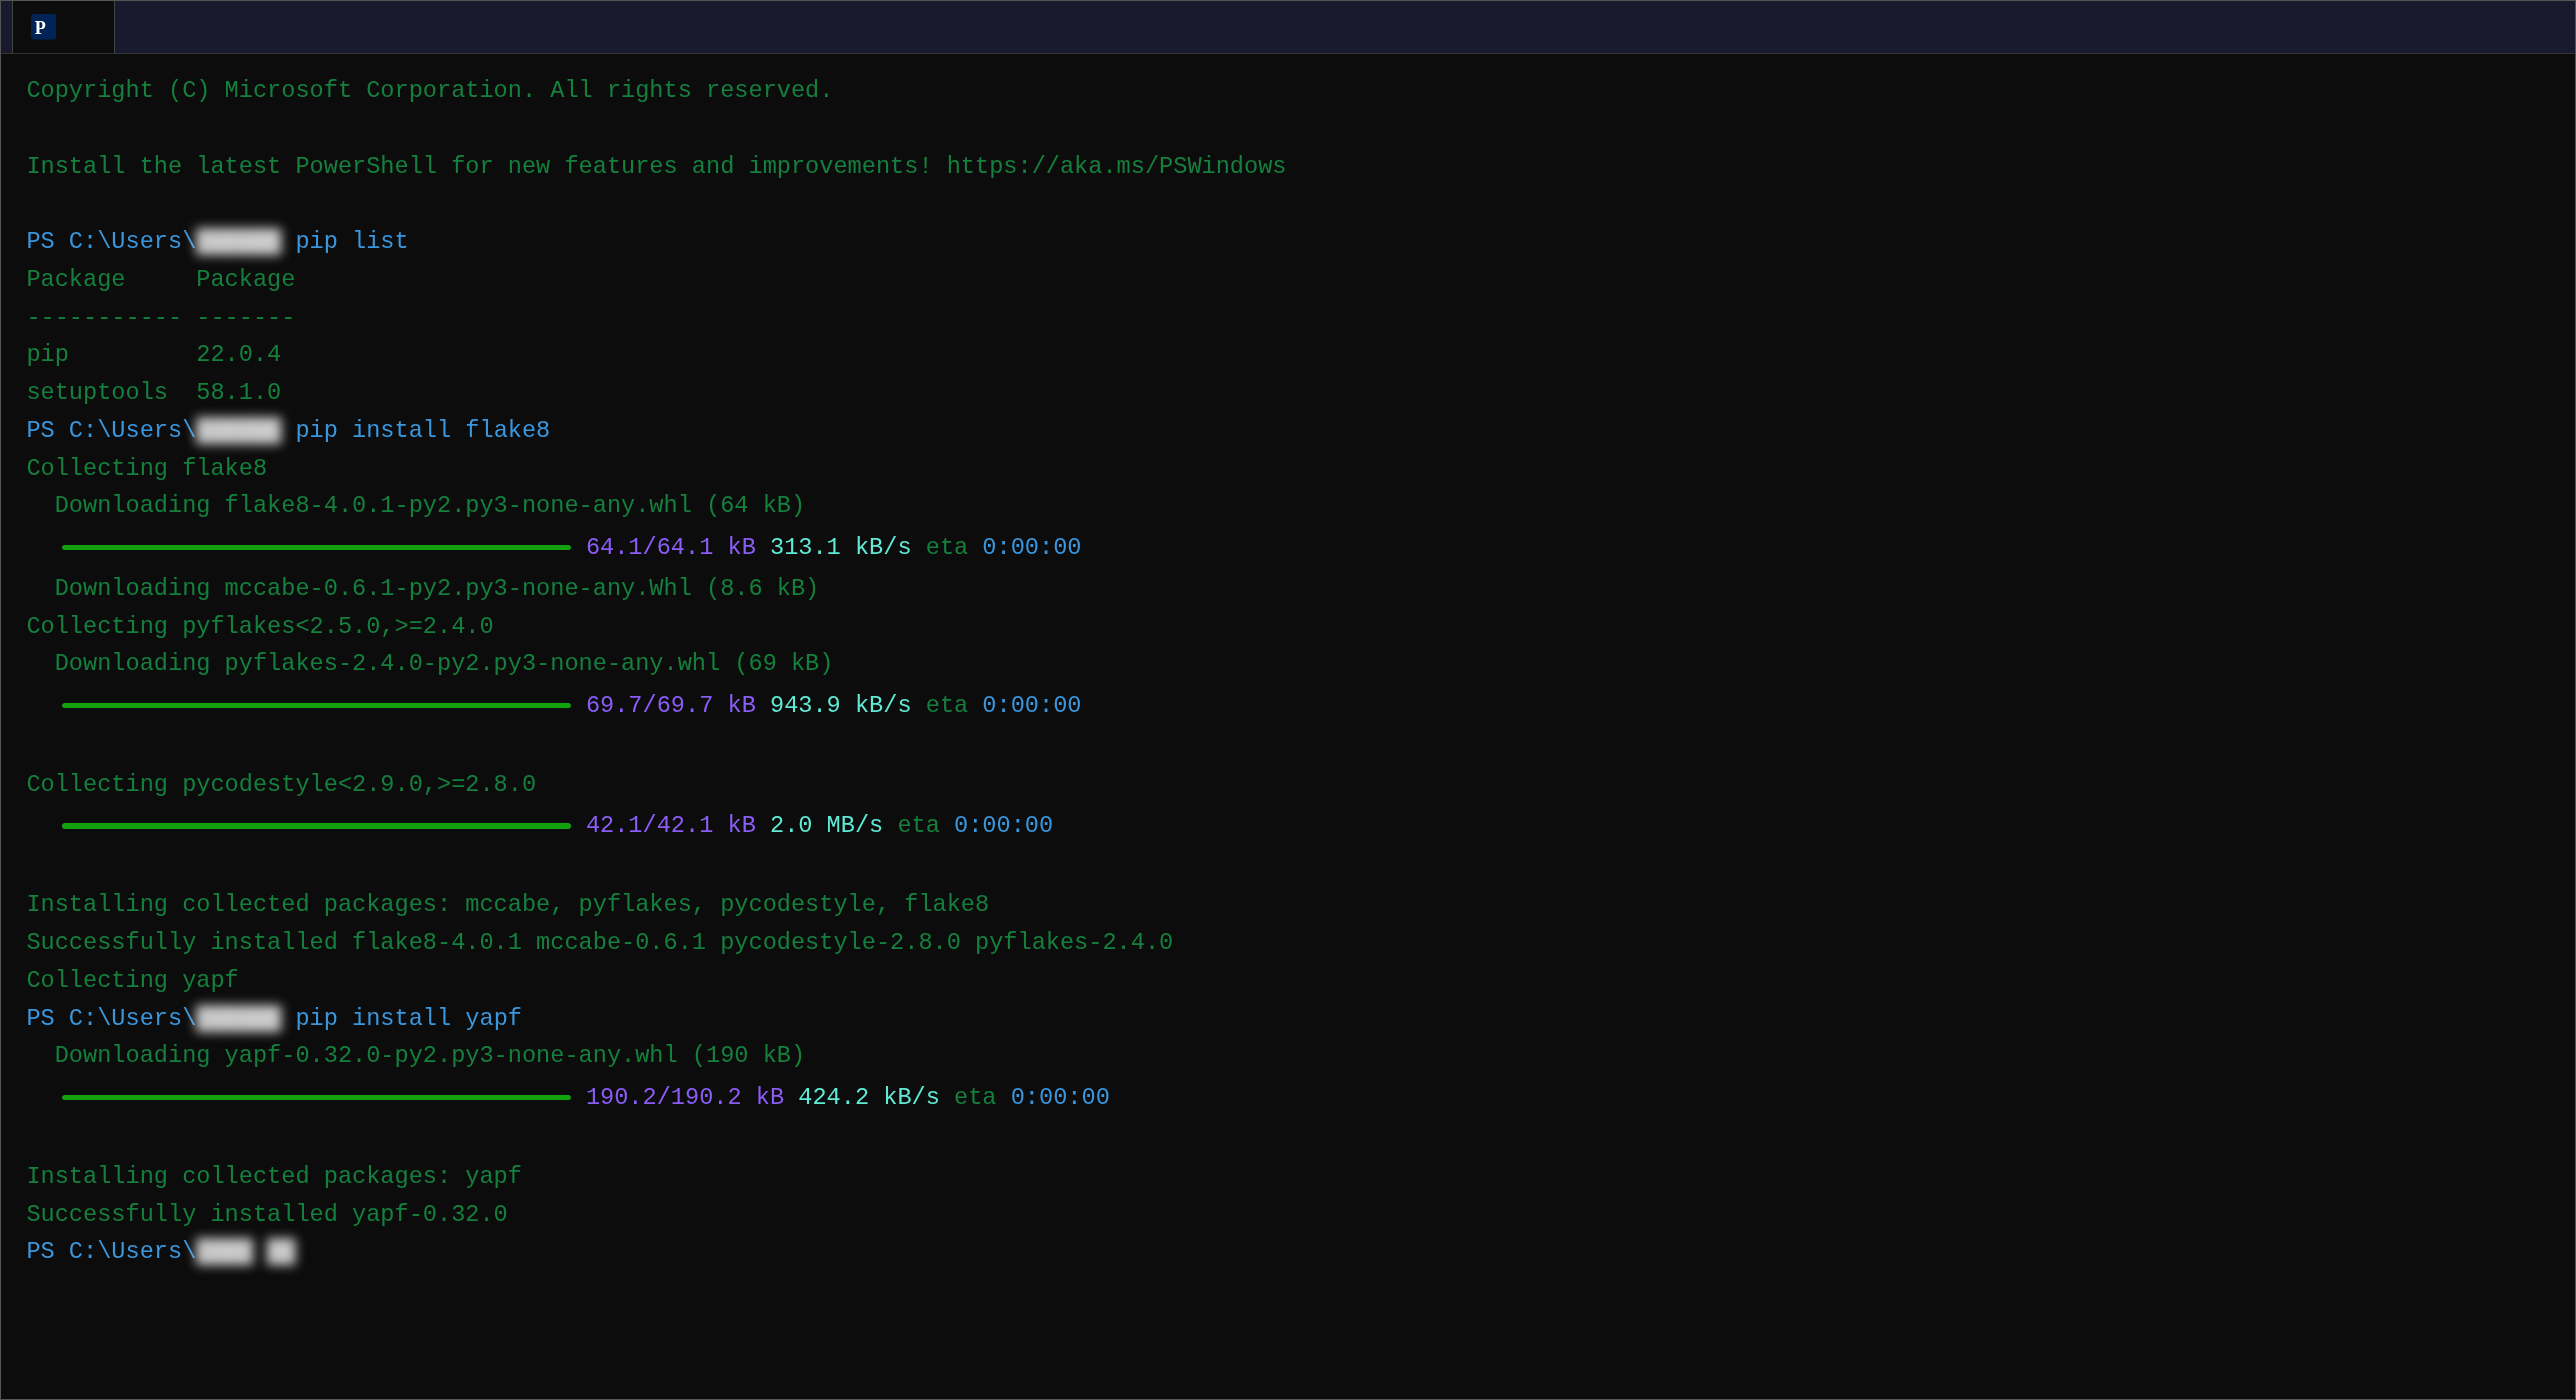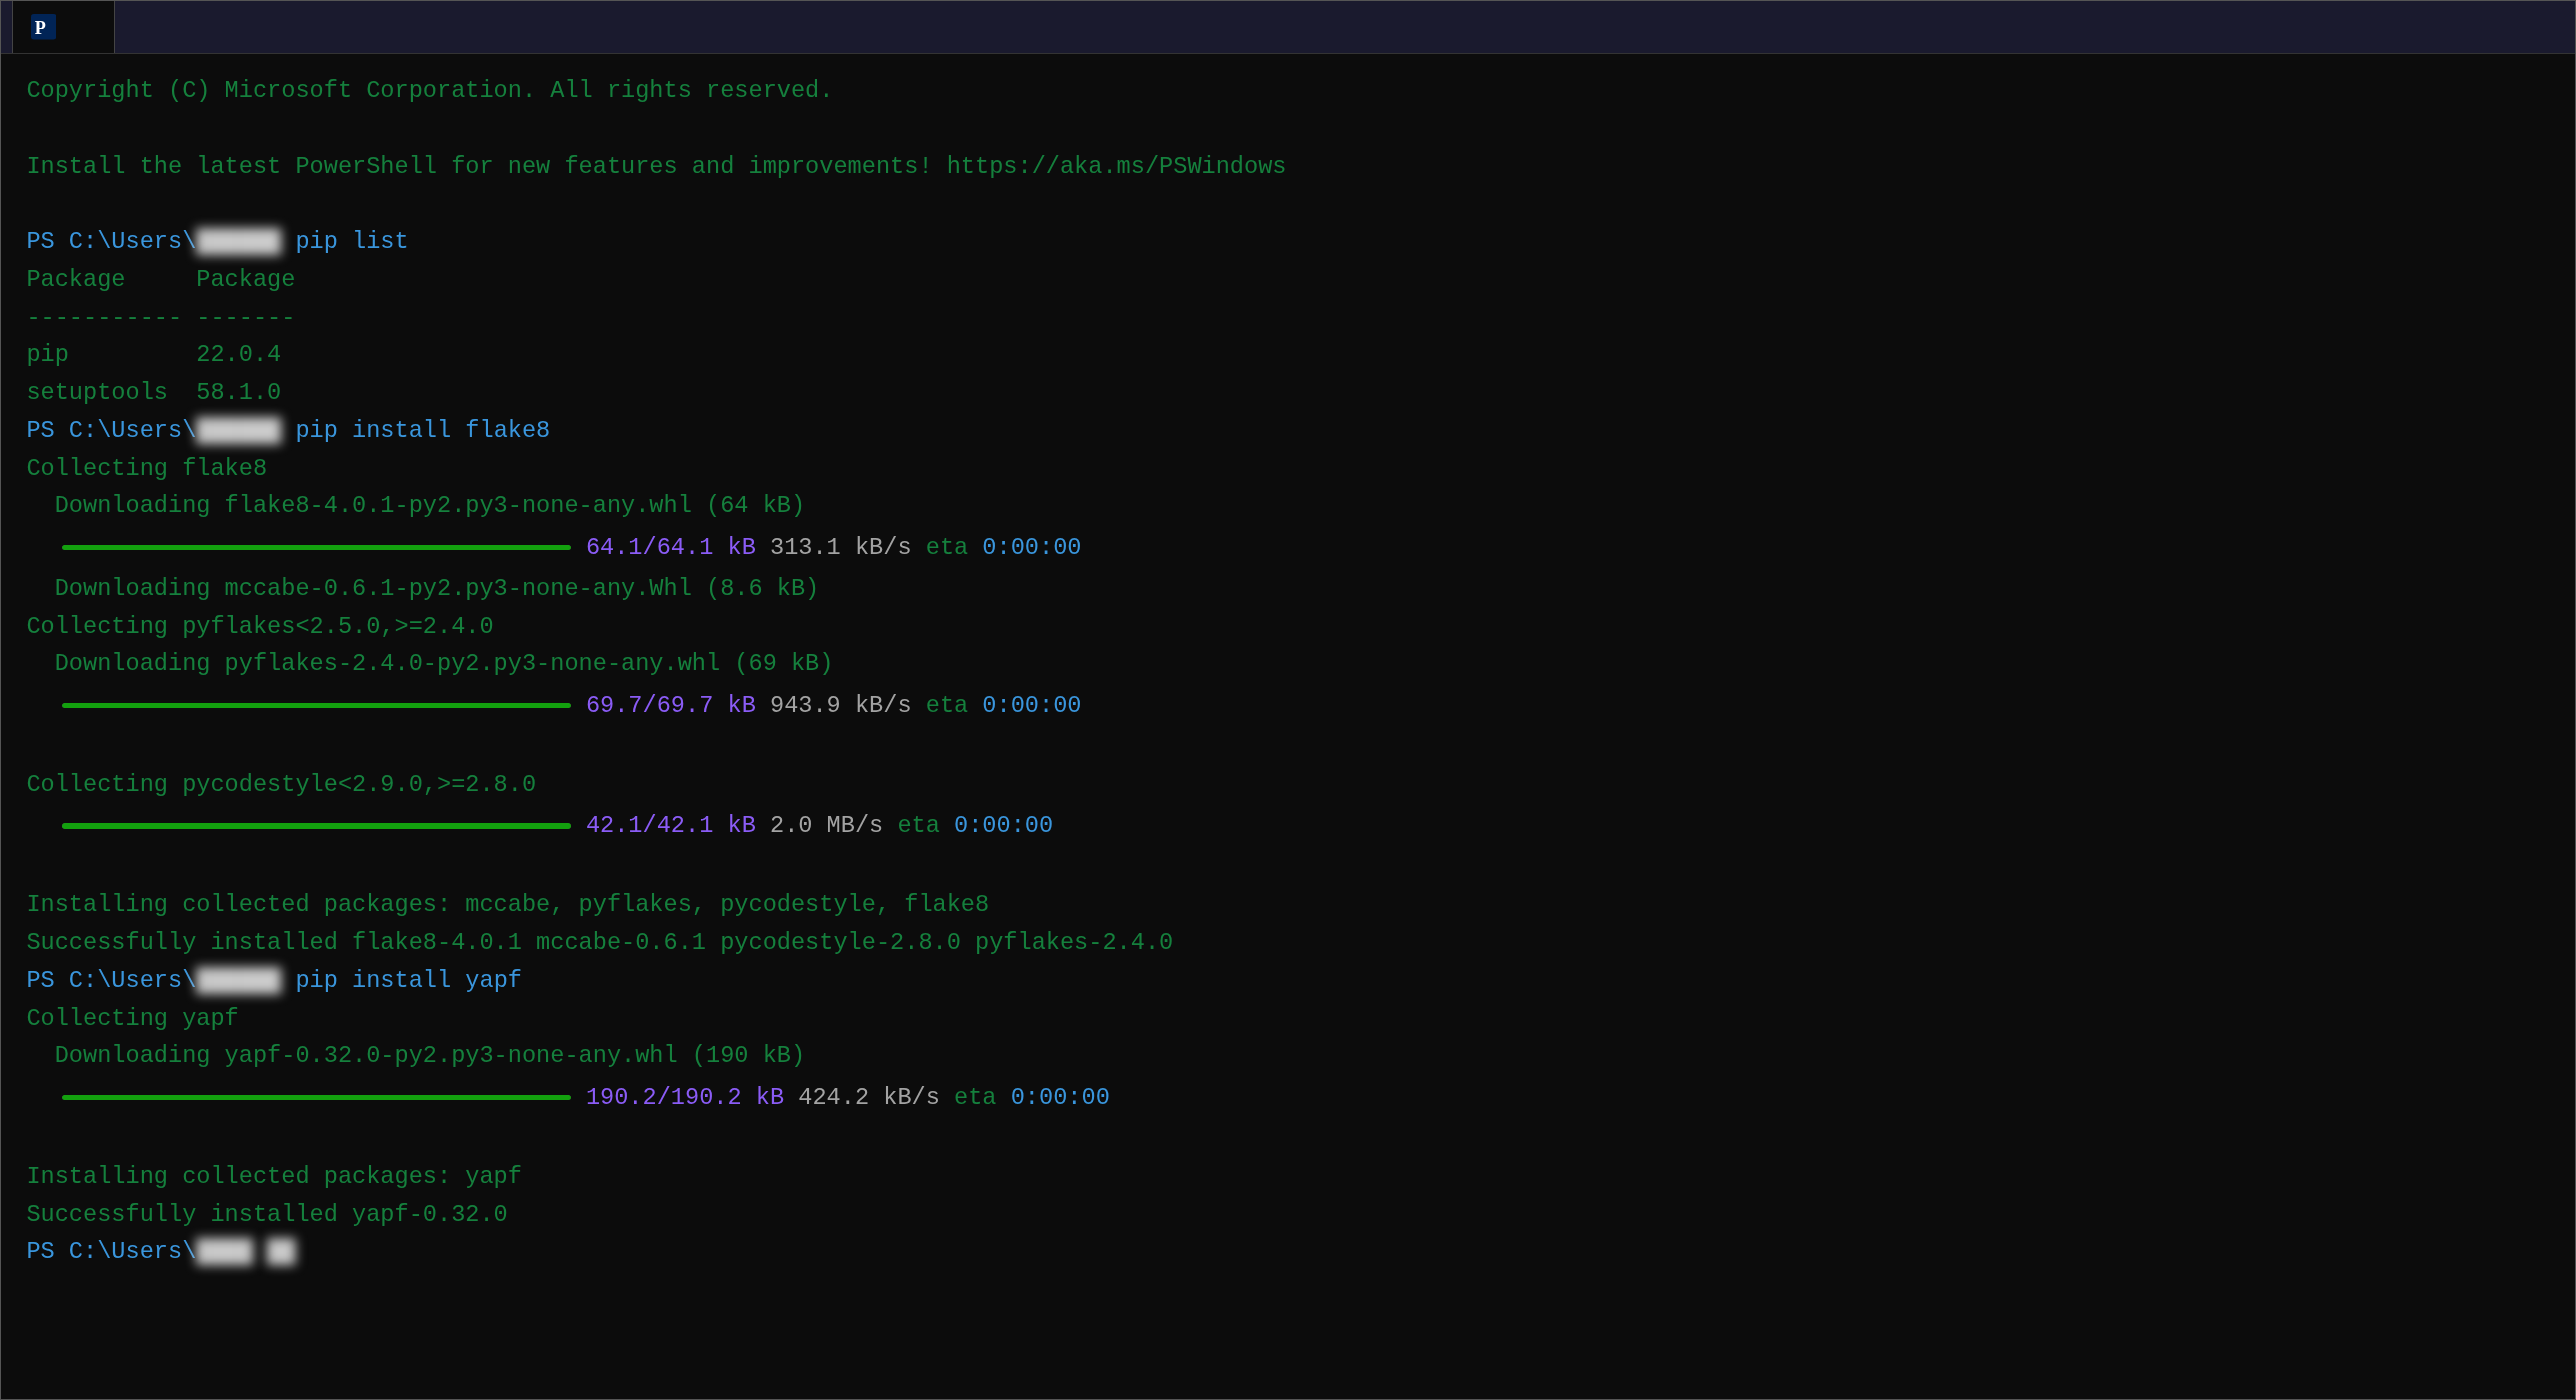--- a/index.html
+++ b/index.html
@@ -113,21 +113,21 @@
       line-height: 1.6;
       overflow: hidden;
       color: #cccccc;
     }
 
     .line {
       white-space: pre;
     }
 
     .green { color: #8b5cf6; }
-    .red { color: #a3a3a3; }
+    .red { color: #5eead4; }
     .cyan { color: #3a96dd; }
     .white { color: #15803d; }
 
     .progress-bar-container {
       display: flex;
       align-items: center;
       gap: 14.5px;
       padding-left: 36px;
       margin: 3.6px 0;
     }
@@ -215,22 +215,22 @@
       <div class="line white">Collecting pycodestyle&lt;2.9.0,&gt;=2.8.0</div>
       <div class="progress-bar-container">
         <div class="progress-bar-track">
           <div class="progress-bar-fill" style="width: 100%;"></div>
         </div>
         <span class="progress-stats"><span class="green">42.1/42.1 kB</span> <span class="red">2.0 MB/s</span><span class="white"> eta </span><span class="cyan">0:00:00</span></span>
       </div>
       <div class="line">&nbsp;</div>
       <div class="line white">Installing collected packages: mccabe, pyflakes, pycodestyle, flake8</div>
       <div class="line white">Successfully installed flake8-4.0.1 mccabe-0.6.1 pycodestyle-2.8.0 pyflakes-2.4.0</div>
+      <div class="line white">Collecting yapf</div>
       <div class="line"><span class="cyan">PS C:\Users\</span><span class="blurred">██████</span><span class="cyan"> pip install yapf</span></div>
-      <div class="line white">Collecting yapf</div>
       <div class="line white">  Downloading yapf-0.32.0-py2.py3-none-any.whl (190 kB)</div>
       <div class="progress-bar-container">
         <div class="progress-bar-track">
           <div class="progress-bar-fill" style="width: 100%;"></div>
         </div>
         <span class="progress-stats"><span class="green">190.2/190.2 kB</span> <span class="red">424.2 kB/s</span><span class="white"> eta </span><span class="cyan">0:00:00</span></span>
       </div>
       <div class="line">&nbsp;</div>
       <div class="line white">Installing collected packages: yapf</div>
       <div class="line white">Successfully installed yapf-0.32.0</div>

